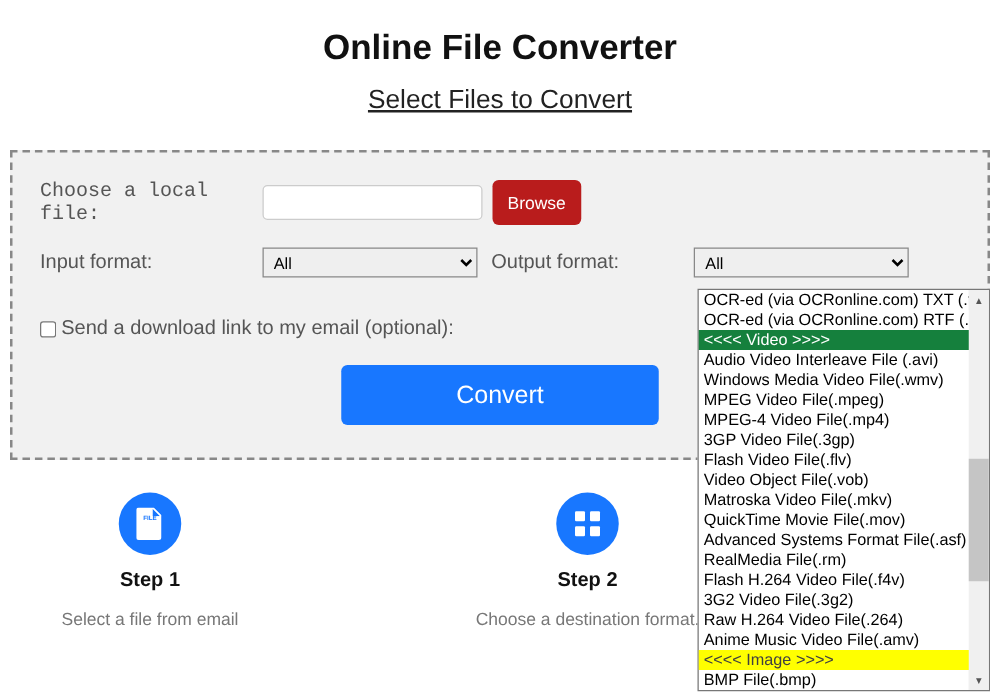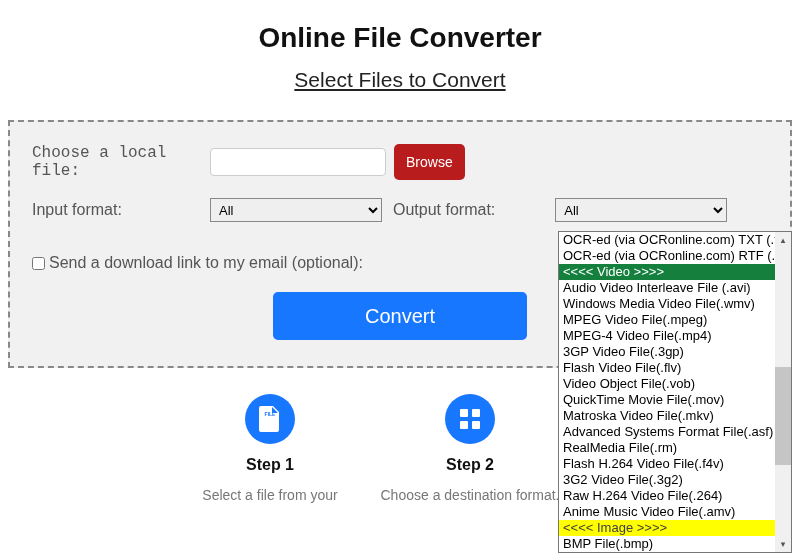--- a/index.html
+++ b/index.html
@@ -13,21 +13,21 @@
   .browse-btn { margin-left: 8px; background: #b91c1c; color: #fff; border: none; border-radius: 5px; padding: 10px 12px; font-size: 14px; cursor: pointer; }
   .fmt-row { display: flex; align-items: center; color: #555; font-size: 16px; }
   .fmt-row .label { width: 178px; }
   .select { width: 172px; height: 24px; border: 1px solid #888; background: #efefef; font-size: 13px; padding-left: 4px; }
   .out-label { margin-left: 11px; margin-right: 60px; }
   .out-select { width: 172px; height: 24px; border: 1px solid #888; background: #efefef; font-size: 13px; padding-left: 4px; }
   .email-row { margin-top: 32px; display: flex; align-items: center; color: #555; font-size: 16px; }
   .email-row input[type=checkbox] { margin-right: 4px; }
   .convert-wrap { text-align: center; margin-top: 20px; }
   .convert-btn { background: #1877ff; color: #fff; border: none; border-radius: 5px; width: 254px; height: 48px; font-size: 20px; cursor: pointer; }
-  .steps { display: flex; justify-content: center; margin-top: 26px; padding: 0 20px; }
+  .steps { display: flex; justify-content: space-between; margin-top: 26px; padding: 0 20px; }
   .step { text-align: center; width: 200px; }
   .circle { width: 50px; height: 50px; border-radius: 50%; background: #1877ff; margin: 0 auto 12px auto; display: flex; align-items: center; justify-content: center; }
   .circle svg { fill: #fff; }
   .step-title { font-weight: bold; font-size: 16px; margin-bottom: 12px; color: #111; }
   .step-desc { font-size: 14px; color: #777; line-height: 1.3; }
   
   .dropdown { position: absolute; left: 558px; top: 231px; width: 234px; border: 1px solid #777; background: #fff; font-size: 13px; z-index: 10; }
   .dropdown .scroll { position: absolute; right: 0; top: 0; width: 16px; height: 100%; background: #f0f0f0; }
   .dropdown .scroll .thumb { position: absolute; right: 0; top: 135px; width: 16px; height: 98px; background: #c5c5c5; }
   .dropdown .scroll .arrow { position: absolute; right: 0; width: 16px; height: 16px; background: #f0f0f0; display:flex; align-items:center; justify-content:center; font-size:9px; color:#555;}
@@ -72,21 +72,21 @@
 <div class="steps">
   <div class="step">
     <div class="circle">
       <svg width="22" height="26" viewBox="0 0 22 26">
           <path d="M2 0h12l6 6v18a2 2 0 0 1-2 2H2a2 2 0 0 1-2-2V2a2 2 0 0 1 2-2zm11 1v6h6" fill="#fff" stroke="#1877ff" stroke-width="0"></path>
           <path d="M3 1h10v6h6v17H3z" fill="#fff"></path>
           <text x="11" y="10" font-size="5" text-anchor="middle" fill="#1877ff" font-weight="bold">FILE</text>
         </svg>
     </div>
     <div class="step-title">Step 1</div>
-    <div class="step-desc">Select a file from your</div>
+    <div class="step-desc">Select a file from email</div>
   </div>
   <div class="step">
     <div class="circle">
       <svg width="24" height="24" viewBox="0 0 24 24">
           <rect x="2" y="2" width="8" height="8" rx="1" fill="#fff"></rect>
           <rect x="14" y="2" width="8" height="8" rx="1" fill="#fff"></rect>
           <rect x="2" y="14" width="8" height="8" rx="1" fill="#fff"></rect>
           <rect x="14" y="14" width="8" height="8" rx="1" fill="#fff"></rect>
         </svg>
     </div>
@@ -104,22 +104,22 @@
       <li>OCR-ed (via OCRonline.com) TXT (.txt)</li>
       <li>OCR-ed (via OCRonline.com) RTF (.rtf)</li>
       <li class="hl-blue">&lt;&lt;&lt;&lt; Video &gt;&gt;&gt;&gt;</li>
       <li>Audio Video Interleave File (.avi)</li>
       <li>Windows Media Video File(.wmv)</li>
       <li>MPEG Video File(.mpeg)</li>
       <li>MPEG-4 Video File(.mp4)</li>
       <li>3GP Video File(.3gp)</li>
       <li>Flash Video File(.flv)</li>
       <li>Video Object File(.vob)</li>
+      <li>Matroska Video File(.mkv)</li>
       <li>QuickTime Movie File(.mov)</li>
-      <li>Matroska Video File(.mkv)</li>
       <li>Advanced Systems Format File(.asf)</li>
       <li>RealMedia File(.rm)</li>
       <li>Flash H.264 Video File(.f4v)</li>
       <li>3G2 Video File(.3g2)</li>
       <li>Raw H.264 Video File(.264)</li>
       <li>Anime Music Video File(.amv)</li>
       <li class="hl-yellow">&lt;&lt;&lt;&lt; Image &gt;&gt;&gt;&gt;</li>
       <li>BMP File(.bmp)</li>
     </ul>
   <div class="scroll">

